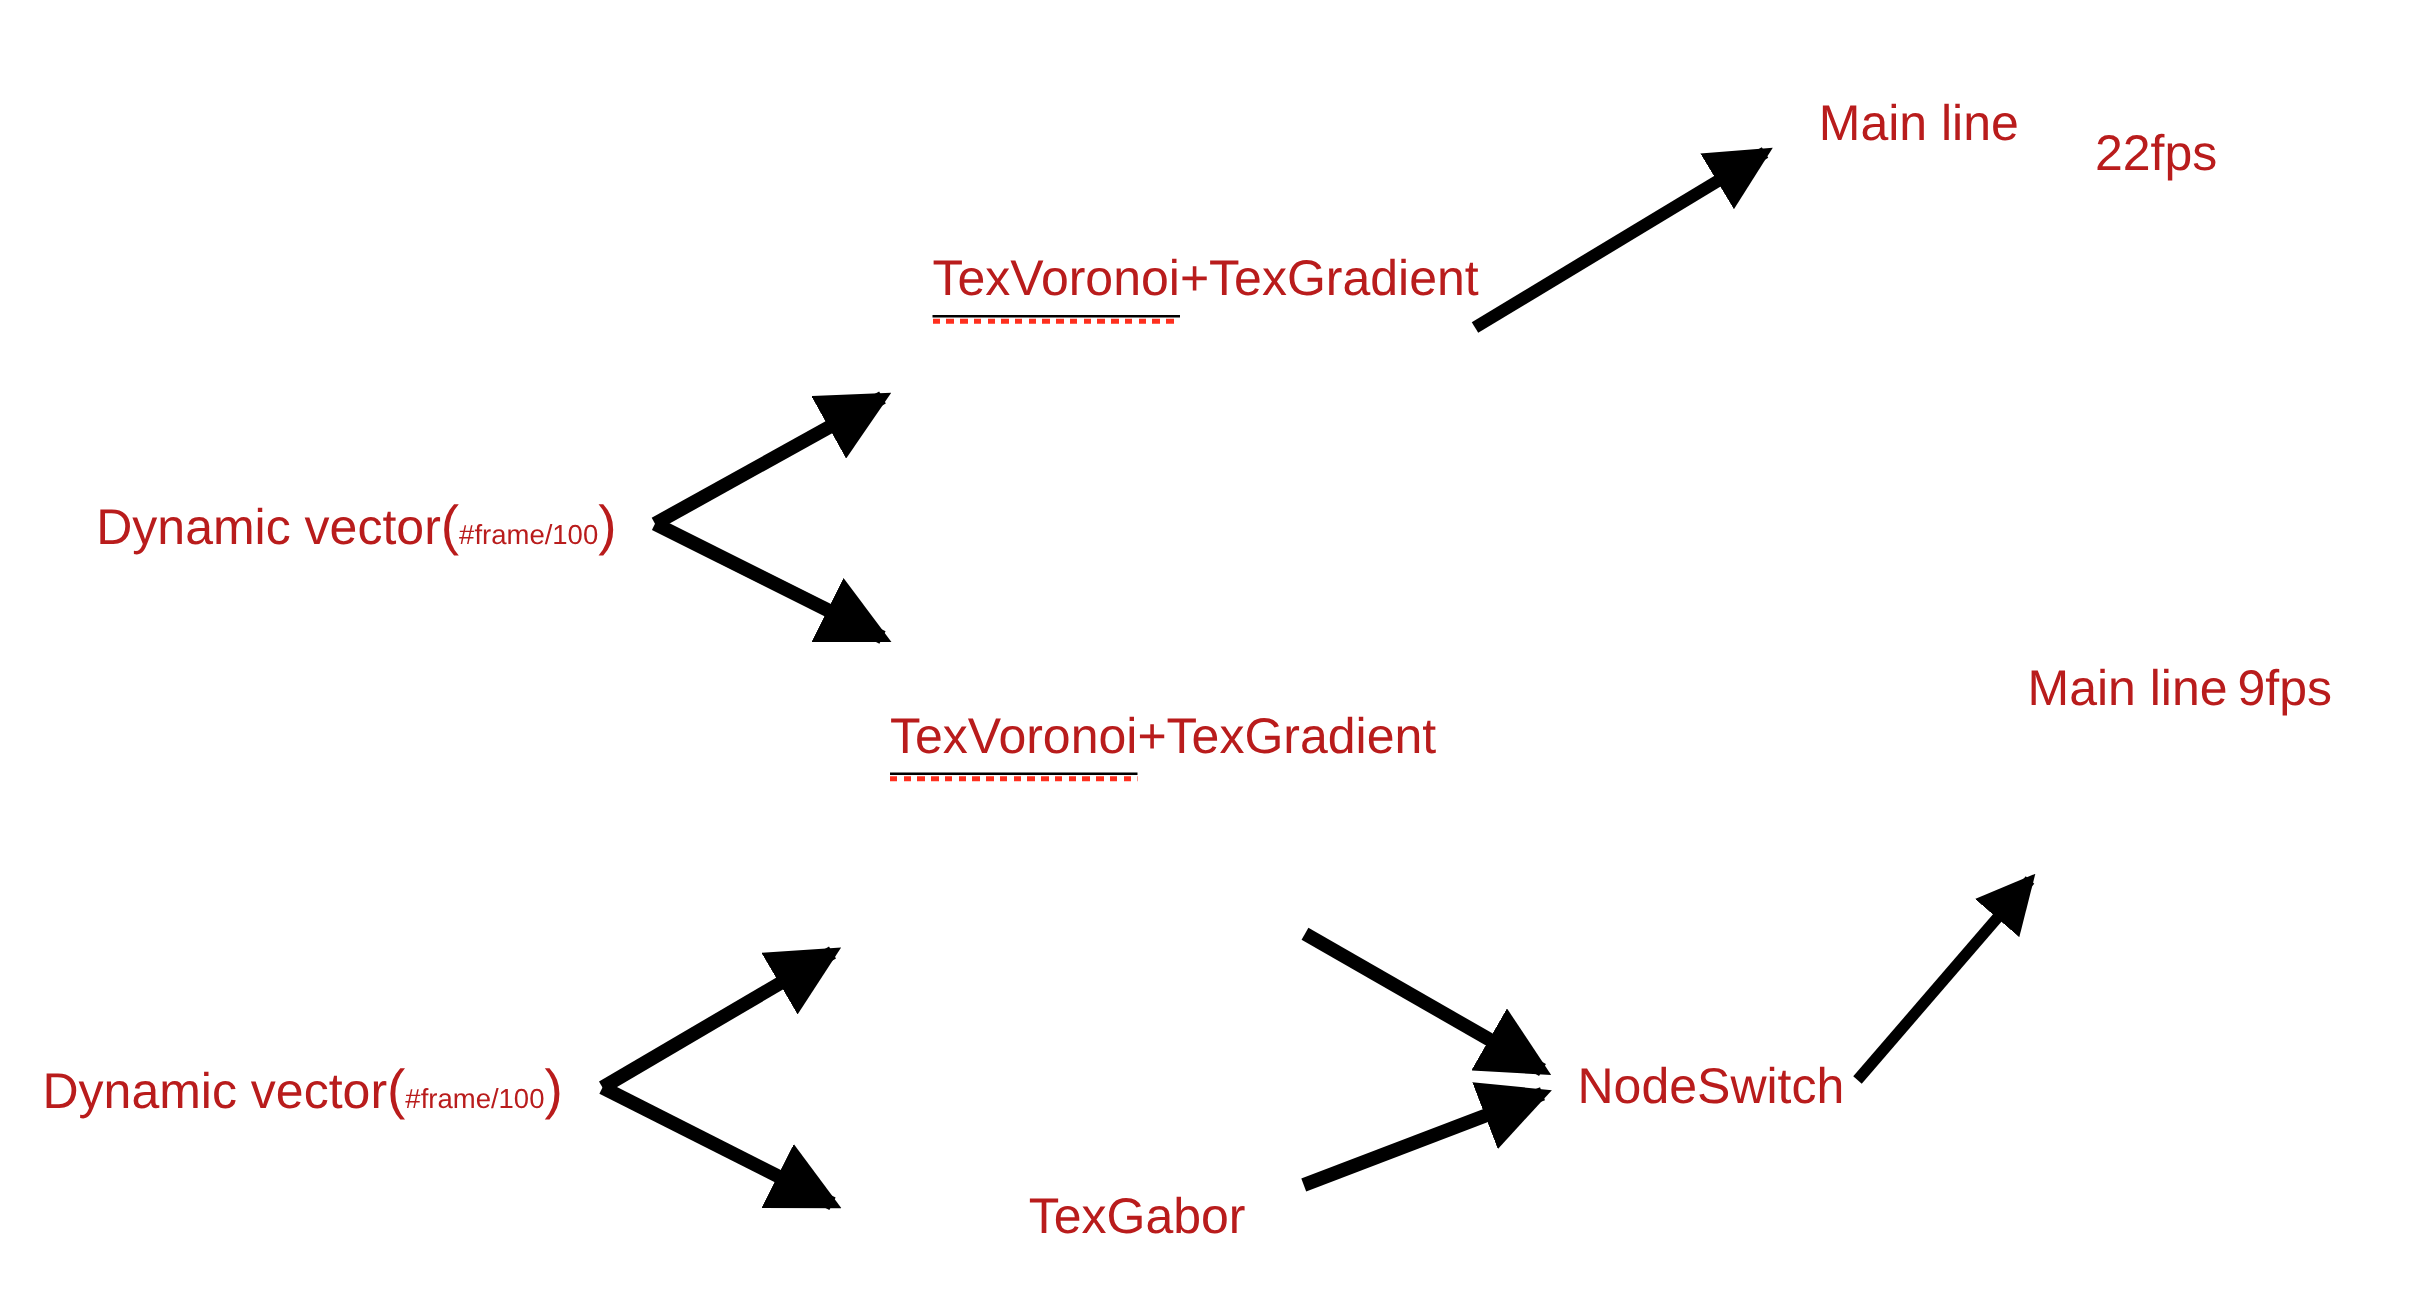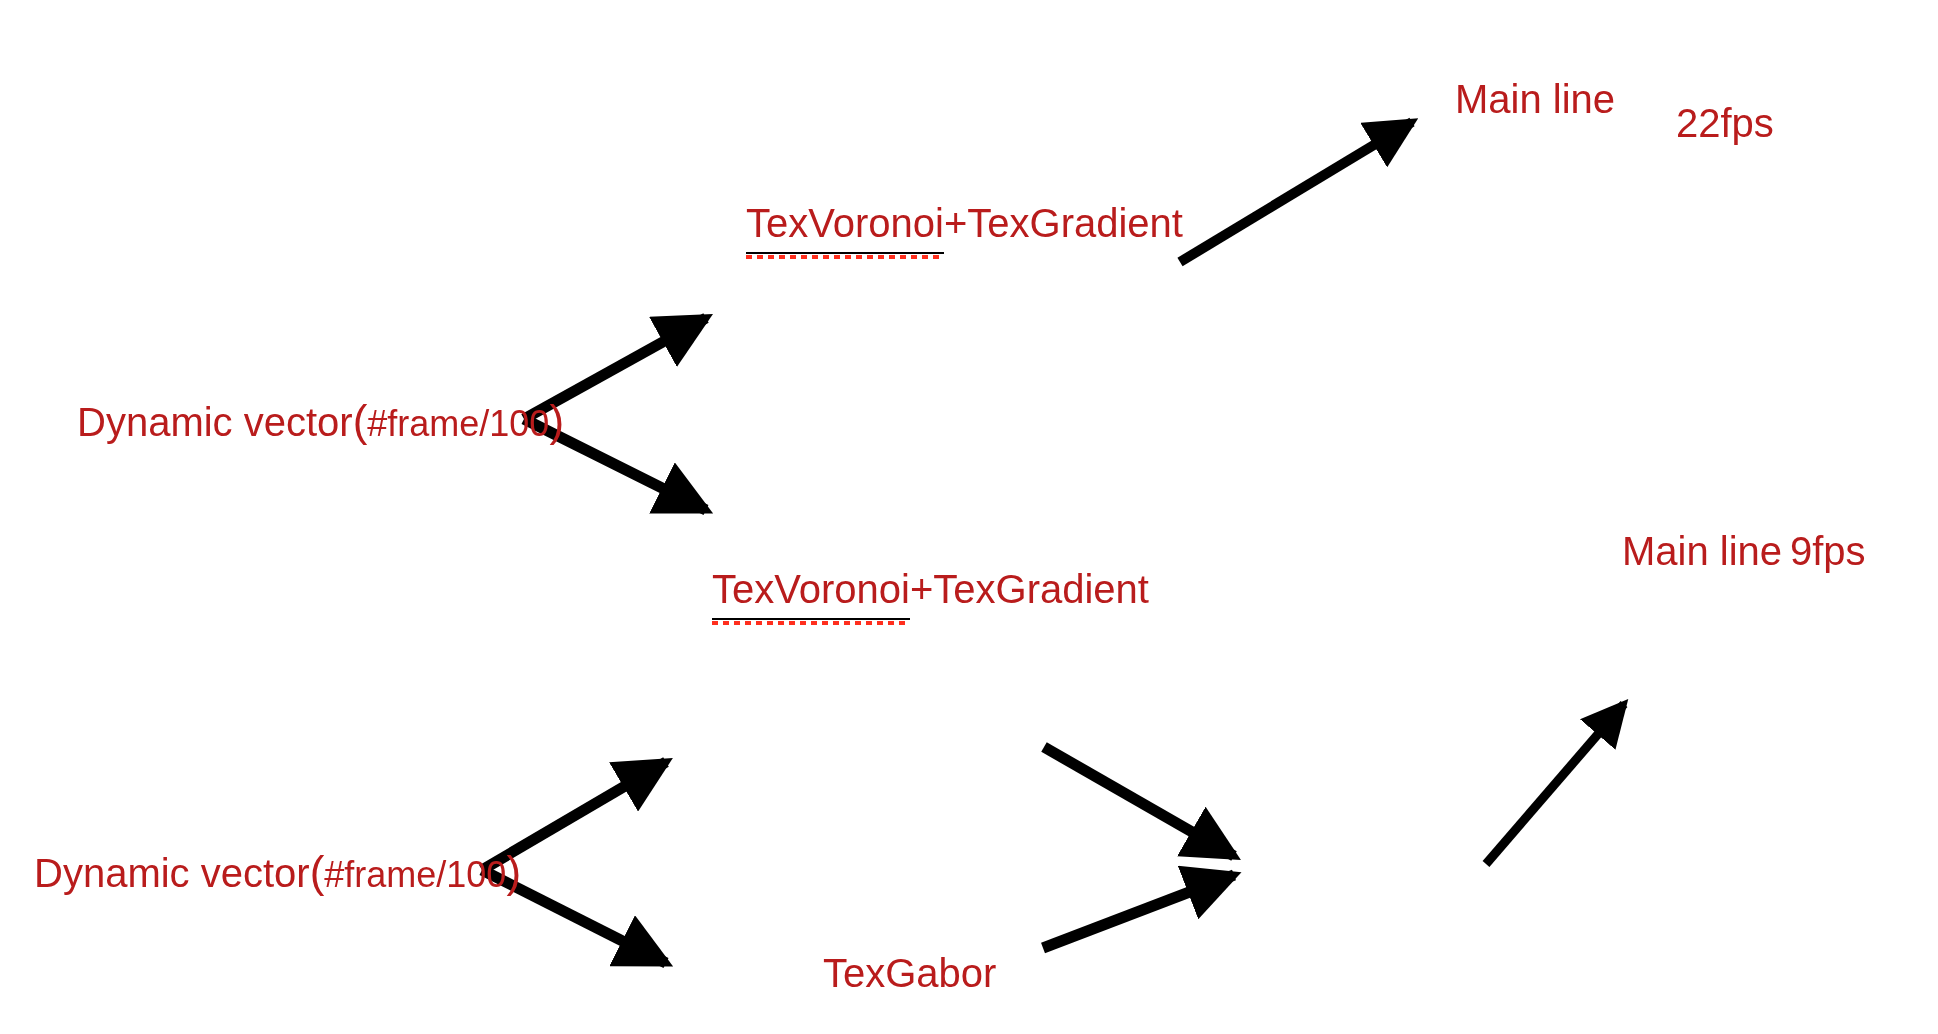--- a/index.html
+++ b/index.html
@@ -25,21 +25,21 @@
   }
   .node-label {
     position: absolute;
     white-space: nowrap;
     color: #b91c1c;
     font-family: "Liberation Sans", sans-serif;
     font-weight: 400;
     line-height: 1;
   }
   .lbl-big   { font-size: 40px; }
-  .lbl-small { font-size: 36px; }
+  .lbl-small { font-size: 22px; }
   .paren     { font-size: 44px; font-weight: 300; }
 
   
   .spell {
     position: relative;
     border-bottom: 2px solid #000000;
     padding-bottom: 7px;
   }
   .spell::after {
     content: "";
@@ -100,16 +100,17 @@
   <div class="node-label lbl-big" style="left:1790px; top:531px;">9fps</div>
 
   <div class="node-label lbl-big" style="left:712px; top:569px;">
     <span class="spell">TexVoronoi</span><span>+TexGradient</span>
   </div>
 
   <div class="node-label" style="left:34px; top:850px;">
     <span class="lbl-big">Dynamic vector</span><span class="paren">(</span><span class="lbl-small">#frame/100</span><span class="paren">)</span>
   </div>
 
+  <div class="node-label lbl-big" style="left:1262px; top:849px;">NodeSwitch</div>
 
   <div class="node-label lbl-big" style="left:823px; top:953px;">TexGabor</div>
 
 </div>
 
 </body></html>

